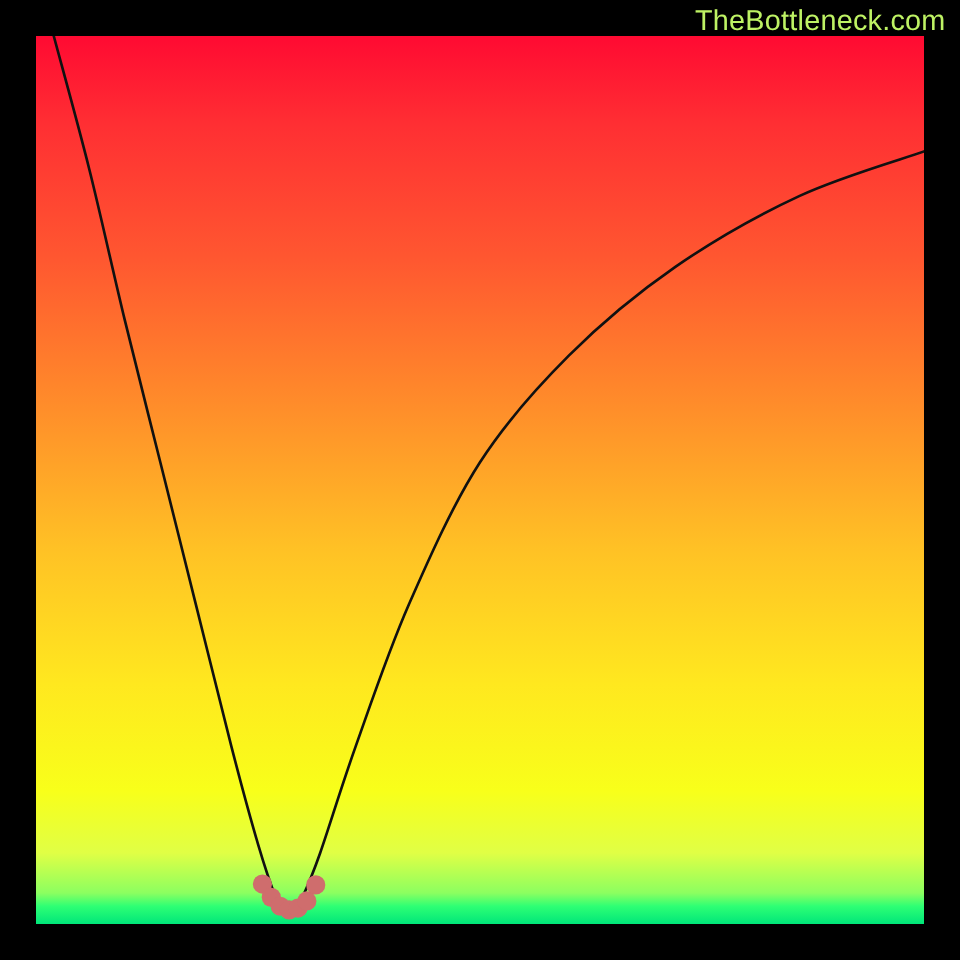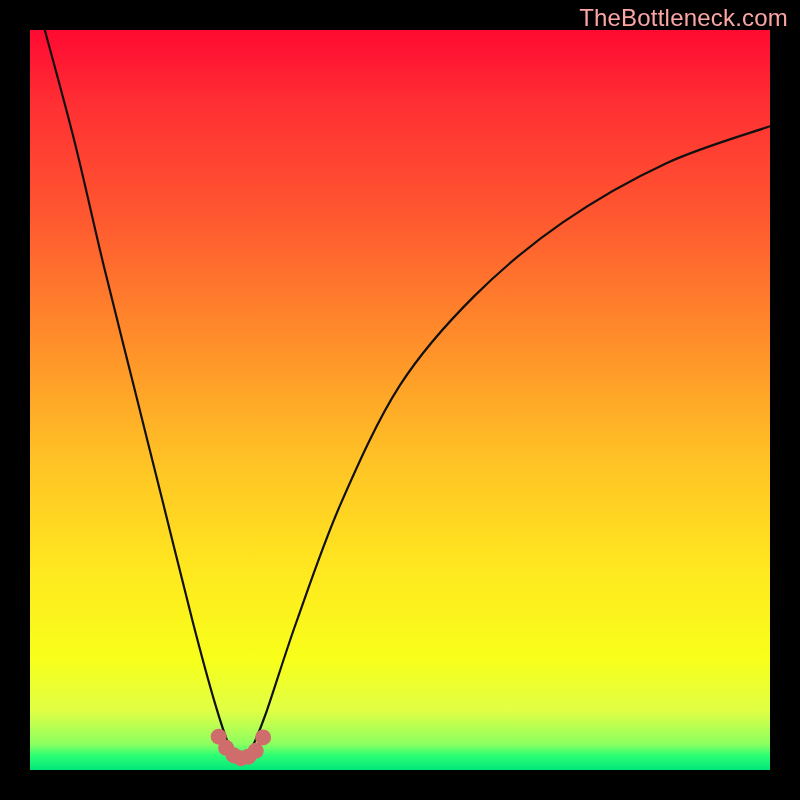--- a/index.html
+++ b/index.html
@@ -15,21 +15,21 @@
     width: 800px;
     height: 800px;
     background: #000;
   }
   .watermark {
     position: absolute;
     top: 4px;
     right: 12px;
     font-family: Arial, Helvetica, sans-serif;
     font-size: 24px;
-    color: #fca5a5;
+    color: #bef264;
     letter-spacing: 0.2px;
     z-index: 10;
   }
   .plot {
     position: absolute;
     left: 30px;
     top: 30px;
     width: 740px;
     height: 740px;
     overflow: hidden;

